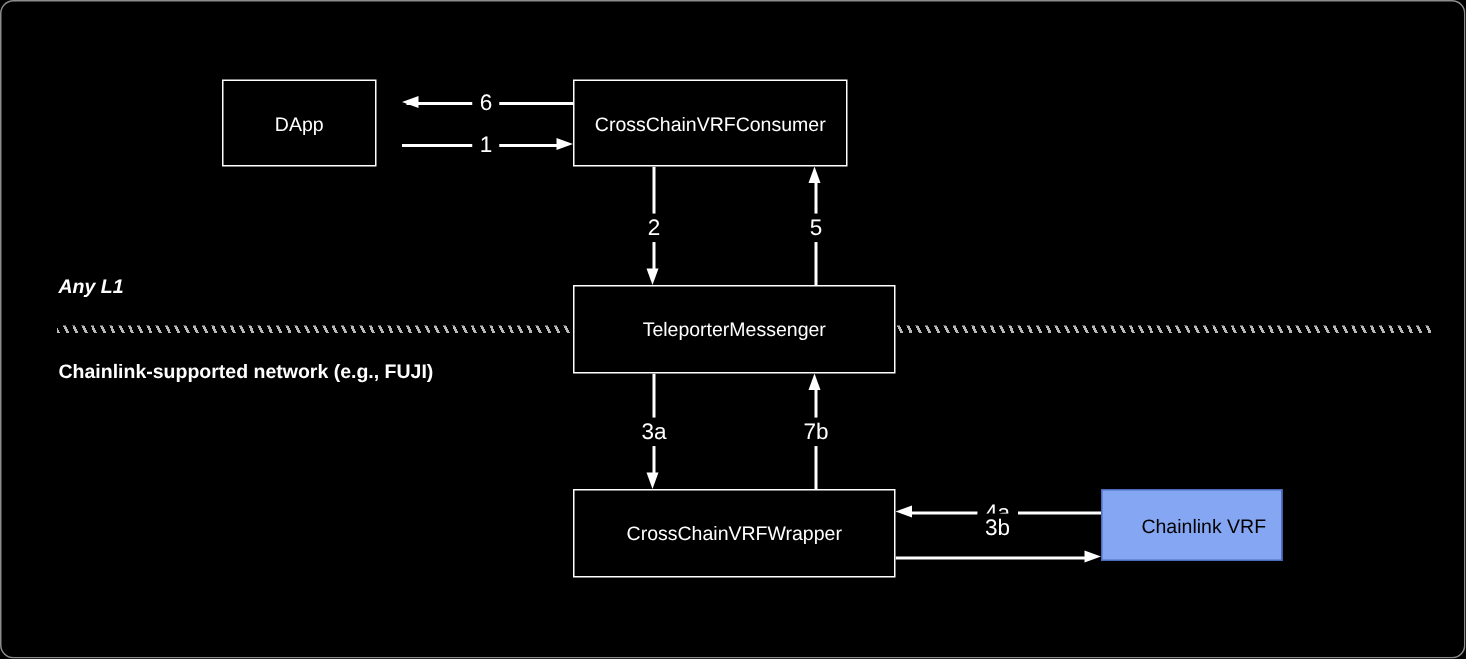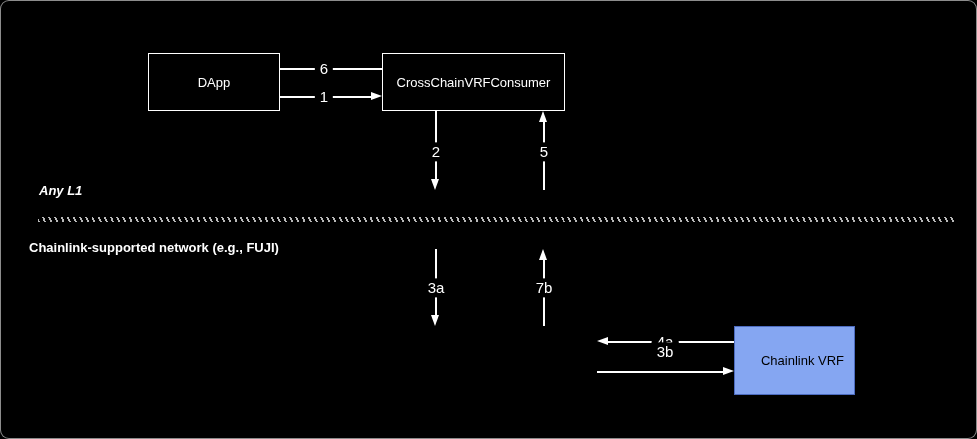--- a/index.html
+++ b/index.html
@@ -29,25 +29,25 @@
     justify-content: center;
     font-size: 13px;
     box-sizing: border-box;
     text-align: center;
   }
   .node.blue {
     background: #85a6f2;
     border-color: #4d6cc0;
     color: #000000;
   }
-  .node-dapp        { left: 147px; top: 52px;  width: 132px; height: 58px; }
+  .node-dapp        { left: 147px; top: 52px;  width: 103px; height: 58px; }
   .node-consumer    { left: 381px; top: 52px;  width: 183px; height: 58px; }
   .node-teleporter  { left: 381px; top: 189px; width: 215px; height: 59px; }
   .node-wrapper     { left: 381px; top: 325px; width: 215px; height: 59px; }
-  .node-chainlink   { left: 733px; top: 325px; width: 121px; height: 69px; padding-left: 16px; }
+  .node-chainlink   { left: 733px; top: 325px; width: 121px; height: 48px; padding-left: 16px; }
 
   
   .hline { position: absolute; height: 1.5px; background: #ffffff; }
   .vline { position: absolute; width: 1.5px;  background: #ffffff; }
   .arrow { position: absolute; width: 0; height: 0; }
   .arrow.left  { border-top: 4.5px solid transparent; border-bottom: 4.5px solid transparent; border-right: 11px solid #ffffff; }
   .arrow.right { border-top: 4.5px solid transparent; border-bottom: 4.5px solid transparent; border-left: 11px solid #ffffff; }
   .arrow.up    { border-left: 4.5px solid transparent; border-right: 4.5px solid transparent; border-bottom: 11px solid #ffffff; }
   .arrow.down  { border-left: 4.5px solid transparent; border-right: 4.5px solid transparent; border-top: 11px solid #ffffff; }
 
@@ -89,21 +89,21 @@
 
   
   .region-label {
     position: absolute;
     color: #ffffff;
     font-size: 13px;
     font-weight: bold;
     white-space: nowrap;
   }
   .region-top    { left: 38px; top: 182px; font-style: italic; }
-  .region-bottom { left: 28px; top: 239px; }
+  .region-bottom { left: 38px; top: 239px; }
   .divider {
     position: absolute;
     left: 37px; top: 216px;
     width: 918px; height: 5px;
     background: repeating-linear-gradient(65deg, #b9b9b9 0 1.8px, transparent 1.8px 5.6px);
   }
 </style>
 </head>
 <body>
 
@@ -139,17 +139,23 @@
   <div class="edge-label" style="left:543px; top:287px;">7b</div>
   <div class="edge-label" style="left:664px; top:341px;">4a</div>
   <div class="edge-label" style="left:664px; top:351px;">3b</div>
 
   <div class="node node-dapp">
     <span>DApp</span>
   </div>
   <div class="node node-consumer">
     <span>CrossChainVRFConsumer</span>
   </div>
+  <div class="node node-teleporter">
+    <span>TeleporterMessenger</span>
+  </div>
+  <div class="node node-wrapper">
+    <span>CrossChainVRFWrapper</span>
+  </div>
   <div class="node blue node-chainlink">
     <span>Chainlink VRF</span>
   </div>
 
 </div>
 
 </body></html>

